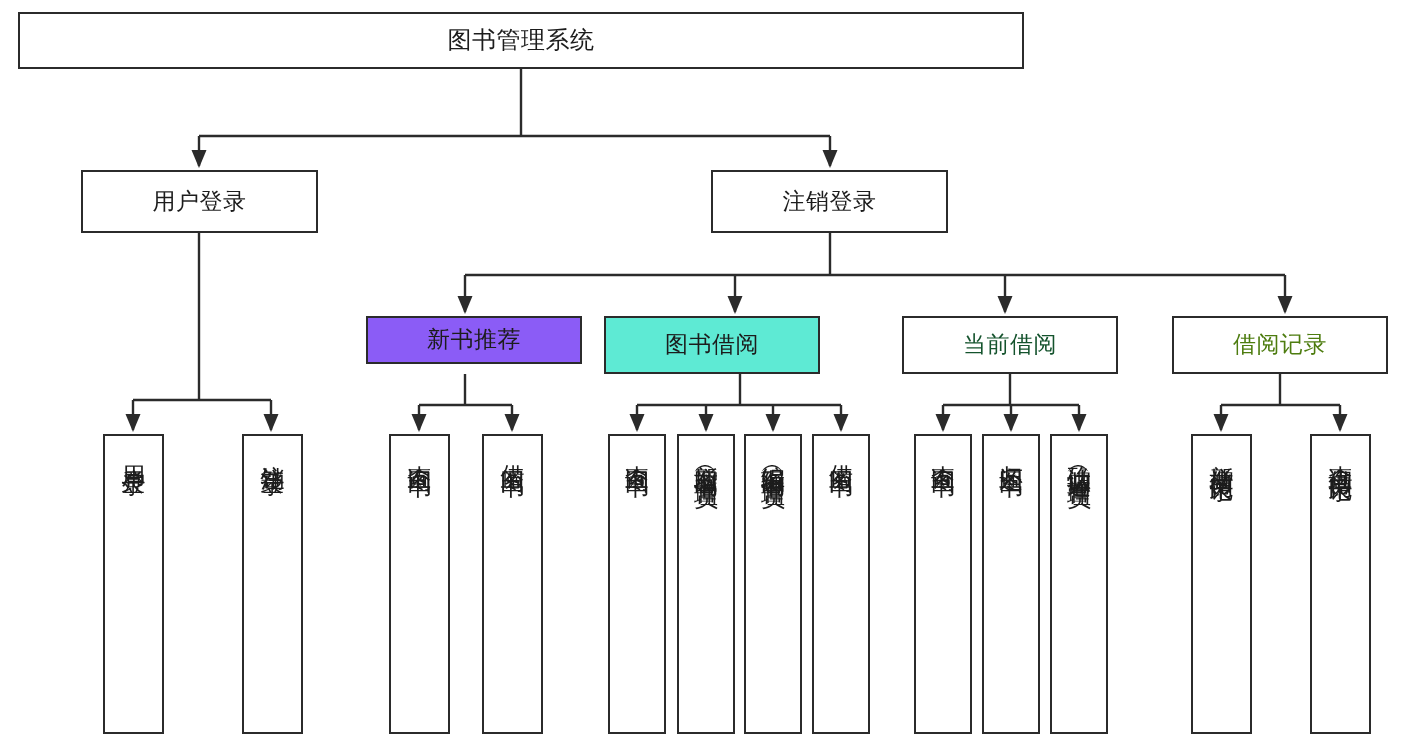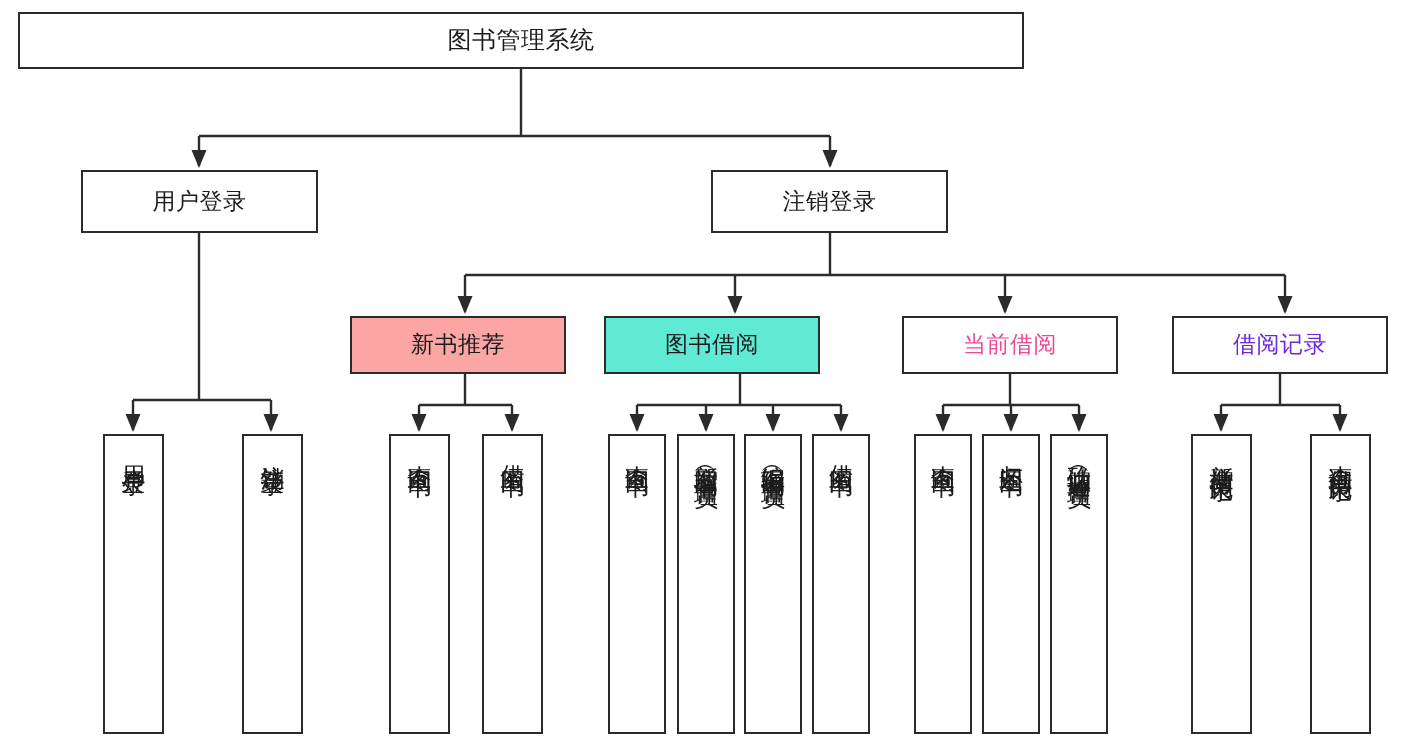--- a/index.html
+++ b/index.html
@@ -139,21 +139,21 @@
       </div>
       <div class="node vertical" style="left: 103px; top: 434px; width: 61px; height: 300px; border-color: rgb(43, 43, 43); background: rgb(255, 255, 255);">
         <span class="node-label" style="color: rgb(28, 28, 28);">用户登录</span>
       </div>
       <div class="node vertical" style="left: 242px; top: 434px; width: 61px; height: 300px; border-color: rgb(43, 43, 43); background: rgb(255, 255, 255);">
         <span class="node-label" style="color: rgb(28, 28, 28);">注销登录</span>
       </div>
       <div class="node horizontal" style="left: 711px; top: 170px; width: 237px; height: 63px; border-color: rgb(43, 43, 43); background: rgb(255, 255, 255);">
         <span class="node-label" style="color: rgb(28, 28, 28);">注销登录</span>
       </div>
-      <div class="node horizontal" style="left: 350px; top: 316px; width: 216px; height: 58px; border-color: rgb(43, 43, 43); background: #fca5a5;">
+      <div class="node horizontal" style="left: 366px; top: 316px; width: 216px; height: 48px; border-color: rgb(43, 43, 43); background: #8b5cf6;">
         <span class="node-label" style="color: rgb(28, 28, 28);">新书推荐</span>
       </div>
       <div class="node vertical" style="left: 389px; top: 434px; width: 61px; height: 300px; border-color: rgb(43, 43, 43); background: rgb(255, 255, 255);">
         <span class="node-label" style="color: rgb(28, 28, 28);">查询图书</span>
       </div>
       <div class="node vertical" style="left: 482px; top: 434px; width: 61px; height: 300px; border-color: rgb(43, 43, 43); background: rgb(255, 255, 255);">
         <span class="node-label" style="color: rgb(28, 28, 28);">借阅图书</span>
       </div>
       <div class="node horizontal" style="left: 604px; top: 316px; width: 216px; height: 58px; border-color: rgb(43, 43, 43); background: #5eead4;">
         <span class="node-label" style="color: rgb(28, 28, 28);">图书借阅</span>
@@ -164,33 +164,33 @@
       <div class="node vertical" style="left: 677px; top: 434px; width: 58px; height: 300px; border-color: rgb(43, 43, 43); background: rgb(255, 255, 255);">
         <span class="node-label" style="color: rgb(28, 28, 28);">新增图书（管理员）</span>
       </div>
       <div class="node vertical" style="left: 744px; top: 434px; width: 58px; height: 300px; border-color: rgb(43, 43, 43); background: rgb(255, 255, 255);">
         <span class="node-label" style="color: rgb(28, 28, 28);">编辑图书（管理员）</span>
       </div>
       <div class="node vertical" style="left: 812px; top: 434px; width: 58px; height: 300px; border-color: rgb(43, 43, 43); background: rgb(255, 255, 255);">
         <span class="node-label" style="color: rgb(28, 28, 28);">借阅图书</span>
       </div>
       <div class="node horizontal" style="left: 902px; top: 316px; width: 216px; height: 58px; border-color: rgb(43, 43, 43); background: rgb(255, 255, 255);">
-        <span class="node-label" style="color: #ec4899;">当前借阅</span>
+        <span class="node-label" style="color: #14532d;">当前借阅</span>
       </div>
       <div class="node vertical" style="left: 914px; top: 434px; width: 58px; height: 300px; border-color: rgb(43, 43, 43); background: rgb(255, 255, 255);">
         <span class="node-label" style="color: rgb(28, 28, 28);">查询图书</span>
       </div>
       <div class="node vertical" style="left: 982px; top: 434px; width: 58px; height: 300px; border-color: rgb(43, 43, 43); background: rgb(255, 255, 255);">
         <span class="node-label" style="color: rgb(28, 28, 28);">归还图书</span>
       </div>
       <div class="node vertical" style="left: 1050px; top: 434px; width: 58px; height: 300px; border-color: rgb(43, 43, 43); background: rgb(255, 255, 255);">
         <span class="node-label" style="color: rgb(28, 28, 28);">确认归还（管理员）</span>
       </div>
       <div class="node horizontal" style="left: 1172px; top: 316px; width: 216px; height: 58px; border-color: rgb(43, 43, 43); background: rgb(255, 255, 255);">
-        <span class="node-label" style="color: #6d28d9;">借阅记录</span>
+        <span class="node-label" style="color: #4d7c0f;">借阅记录</span>
       </div>
       <div class="node vertical" style="left: 1191px; top: 434px; width: 61px; height: 300px; border-color: rgb(43, 43, 43); background: rgb(255, 255, 255);">
         <span class="node-label" style="color: rgb(28, 28, 28);">新增借阅记录</span>
       </div>
       <div class="node vertical" style="left: 1310px; top: 434px; width: 61px; height: 300px; border-color: rgb(43, 43, 43); background: rgb(255, 255, 255);">
         <span class="node-label" style="color: rgb(28, 28, 28);">查询借阅记录</span>
       </div>
     </div>
 </div>
 

